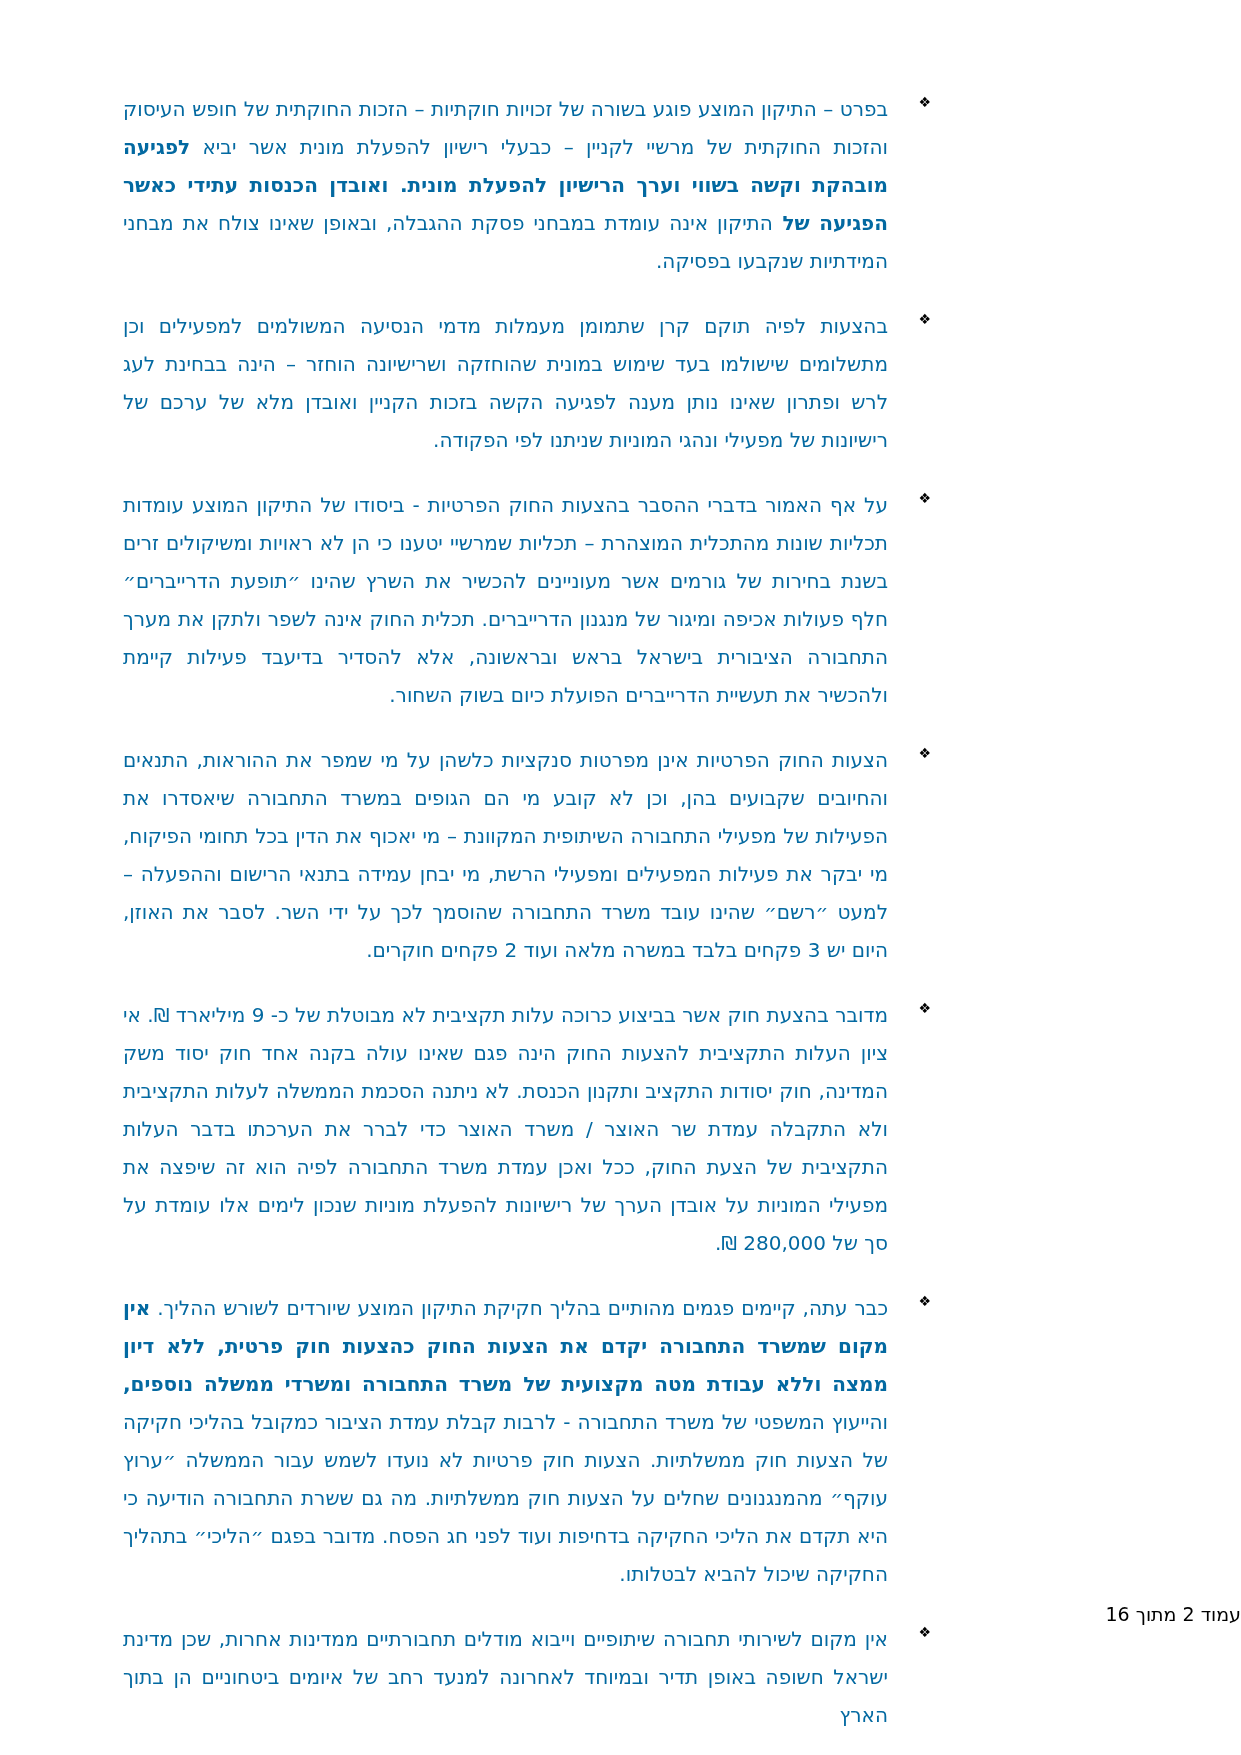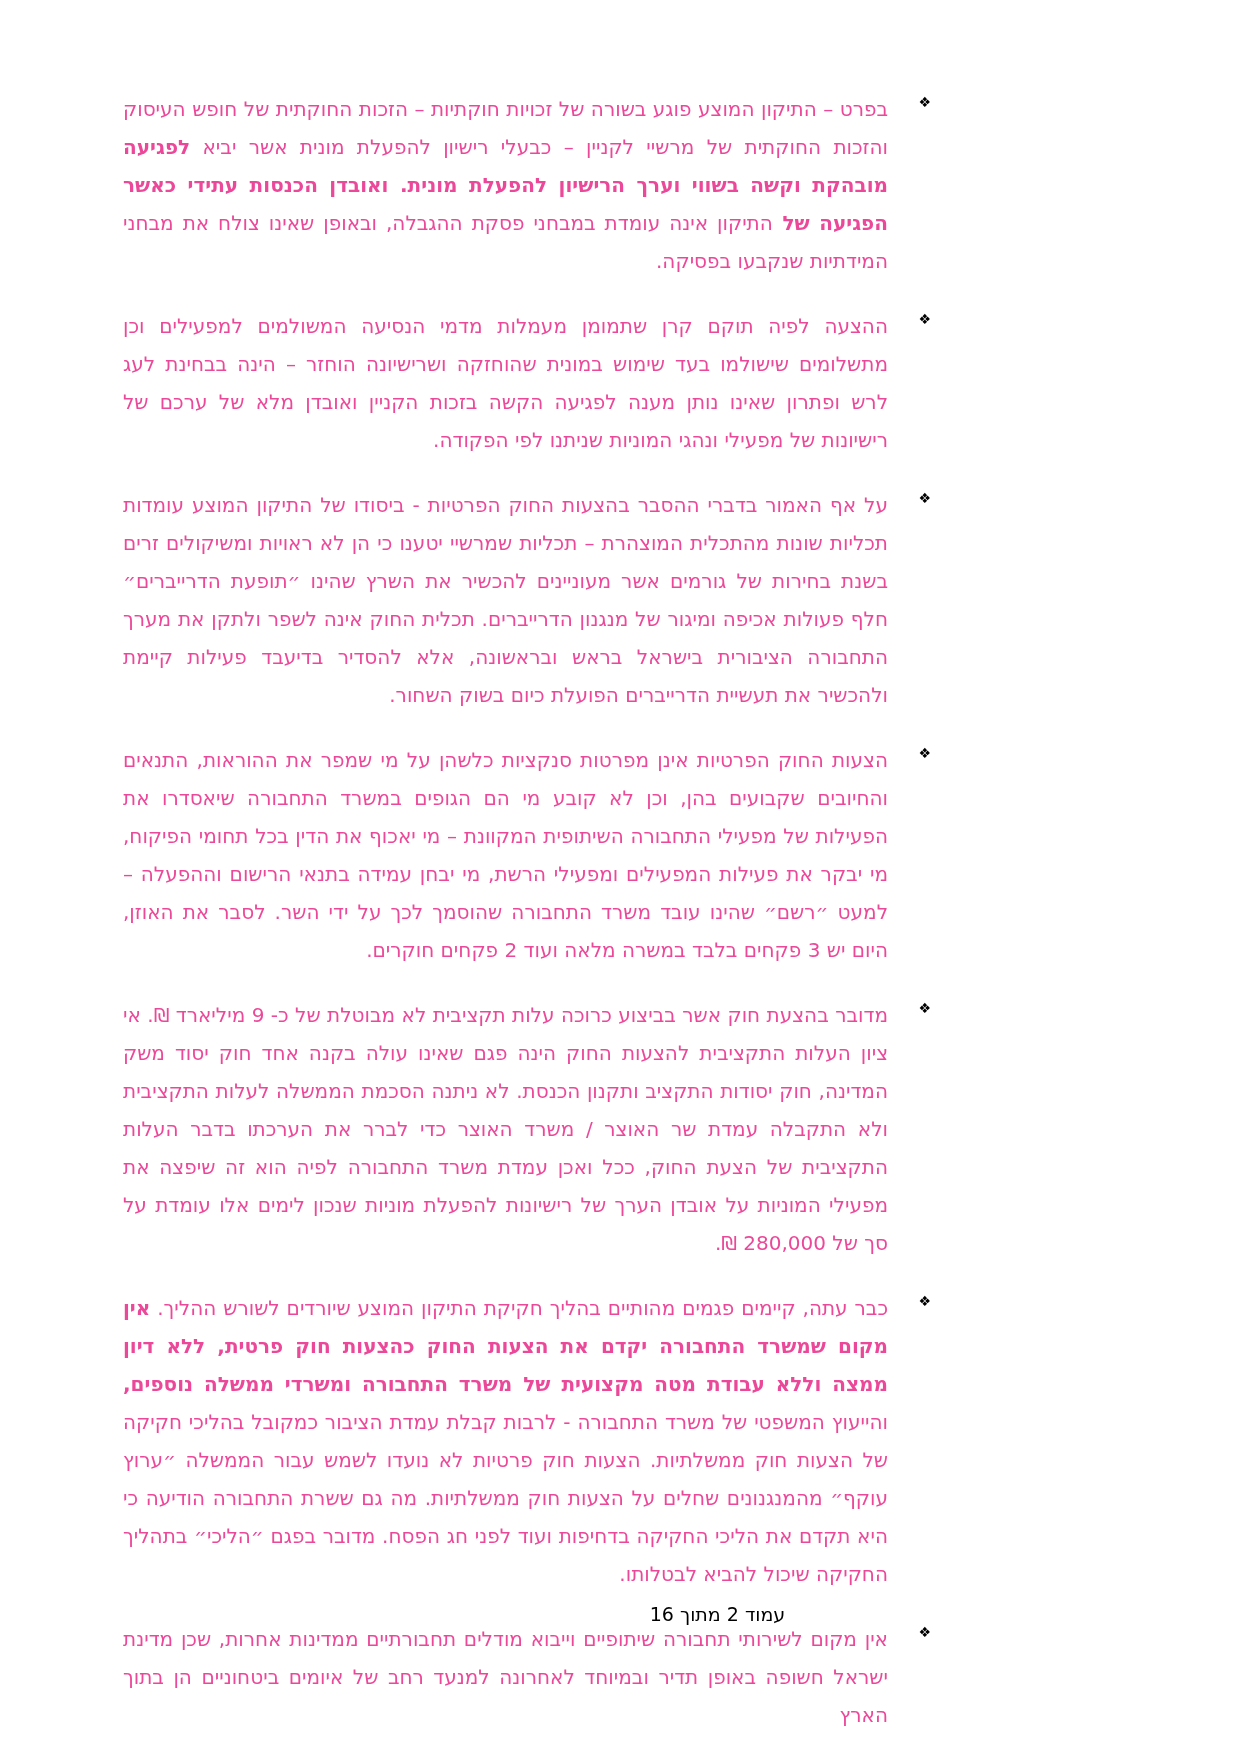--- a/index.html
+++ b/index.html
@@ -31,48 +31,48 @@
     top: 5px;
     font-size: 14px;
     line-height: 1;
     color: #000000;
   }
   .btext {
     margin: 0;
     font-size: 20px;
     line-height: 38px;
     text-align: justify;
-    color: #ec4899;
+    color: #0369a1;
   }
   .seg.normal { font-weight: 400; }
   .seg.bold { font-weight: 700; }
   .seg.underline { }
   .footer {
     position: absolute;
     top: 1603px;
     left: 194px;
     right: 0;
-    text-align: center;
+    text-align: right;
     font-size: 19px;
     direction: rtl;
     color: #000000;
   }
 </style>
 </head>
 <body>
 
 <div class="page">
   <div id="bullet-list">
       <div class="bullet">
         <span class="marker">❖</span>
         <p class="btext"><span class="seg normal">בפרט – התיקון המוצע פוגע בשורה של זכויות חוקתיות – הזכות החוקתית של חופש העיסוק והזכות החוקתית של מרשיי לקניין – כבעלי רישיון להפעלת מונית אשר יביא </span><span class="seg bold">לפגיעה מובהקת וקשה בשווי וערך הרישיון להפעלת מונית. ואובדן הכנסות עתידי כאשר הפגיעה של </span><span class="seg normal">התיקון אינה עומדת במבחני פסקת ההגבלה, ובאופן שאינו צולח את מבחני המידתיות שנקבעו בפסיקה.</span></p>
       </div>
       <div class="bullet">
         <span class="marker">❖</span>
-        <p class="btext"><span class="seg normal">ההצעה לפיה תוקם קרן שתמומן מעמלות מדמי הנסיעה המשולמים למפעילים וכן מתשלומים שישולמו בעד שימוש במונית שהוחזקה ושרישיונה הוחזר – הינה בבחינת לעג לרש ופתרון שאינו נותן מענה לפגיעה הקשה בזכות הקניין ואובדן מלא של ערכם של רישיונות של מפעילי ונהגי המוניות שניתנו לפי הפקודה.</span></p>
+        <p class="btext"><span class="seg normal">בהצעות לפיה תוקם קרן שתמומן מעמלות מדמי הנסיעה המשולמים למפעילים וכן מתשלומים שישולמו בעד שימוש במונית שהוחזקה ושרישיונה הוחזר – הינה בבחינת לעג לרש ופתרון שאינו נותן מענה לפגיעה הקשה בזכות הקניין ואובדן מלא של ערכם של רישיונות של מפעילי ונהגי המוניות שניתנו לפי הפקודה.</span></p>
       </div>
       <div class="bullet">
         <span class="marker">❖</span>
         <p class="btext"><span class="seg normal">על אף האמור בדברי ההסבר בהצעות החוק הפרטיות - ביסודו של התיקון המוצע עומדות תכליות שונות מהתכלית המוצהרת – תכליות שמרשיי יטענו כי הן לא ראויות ומשיקולים זרים בשנת בחירות של גורמים אשר מעוניינים להכשיר את השרץ שהינו ״תופעת הדרייברים״ חלף פעולות אכיפה ומיגור של מנגנון הדרייברים. תכלית החוק אינה לשפר ולתקן את מערך התחבורה הציבורית בישראל בראש ובראשונה, אלא להסדיר בדיעבד פעילות קיימת ולהכשיר את תעשיית הדרייברים הפועלת כיום בשוק השחור.</span></p>
       </div>
       <div class="bullet">
         <span class="marker">❖</span>
         <p class="btext"><span class="seg normal">הצעות החוק הפרטיות אינן מפרטות </span><span class="seg underline">סנקציות כלשהן  על מי שמפר את ההוראות, התנאים והחיובים שקבועים בהן, וכן לא קובע מי הם הגופים במשרד התחבורה שיאסדרו את הפעילות של מפעילי התחבורה השיתופית המקוונת – מי יאכוף את הדין בכל תחומי הפיקוח, מי יבקר את פעילות המפעילים ומפעילי הרשת, מי יבחן עמידה בתנאי הרישום וההפעלה – למעט ״רשם״ שהינו עובד משרד התחבורה שהוסמך לכך על ידי השר.</span><span class="seg normal"> לסבר את האוזן, היום יש 3 פקחים בלבד במשרה מלאה ועוד 2 פקחים חוקרים.</span></p>
       </div>
       <div class="bullet">

